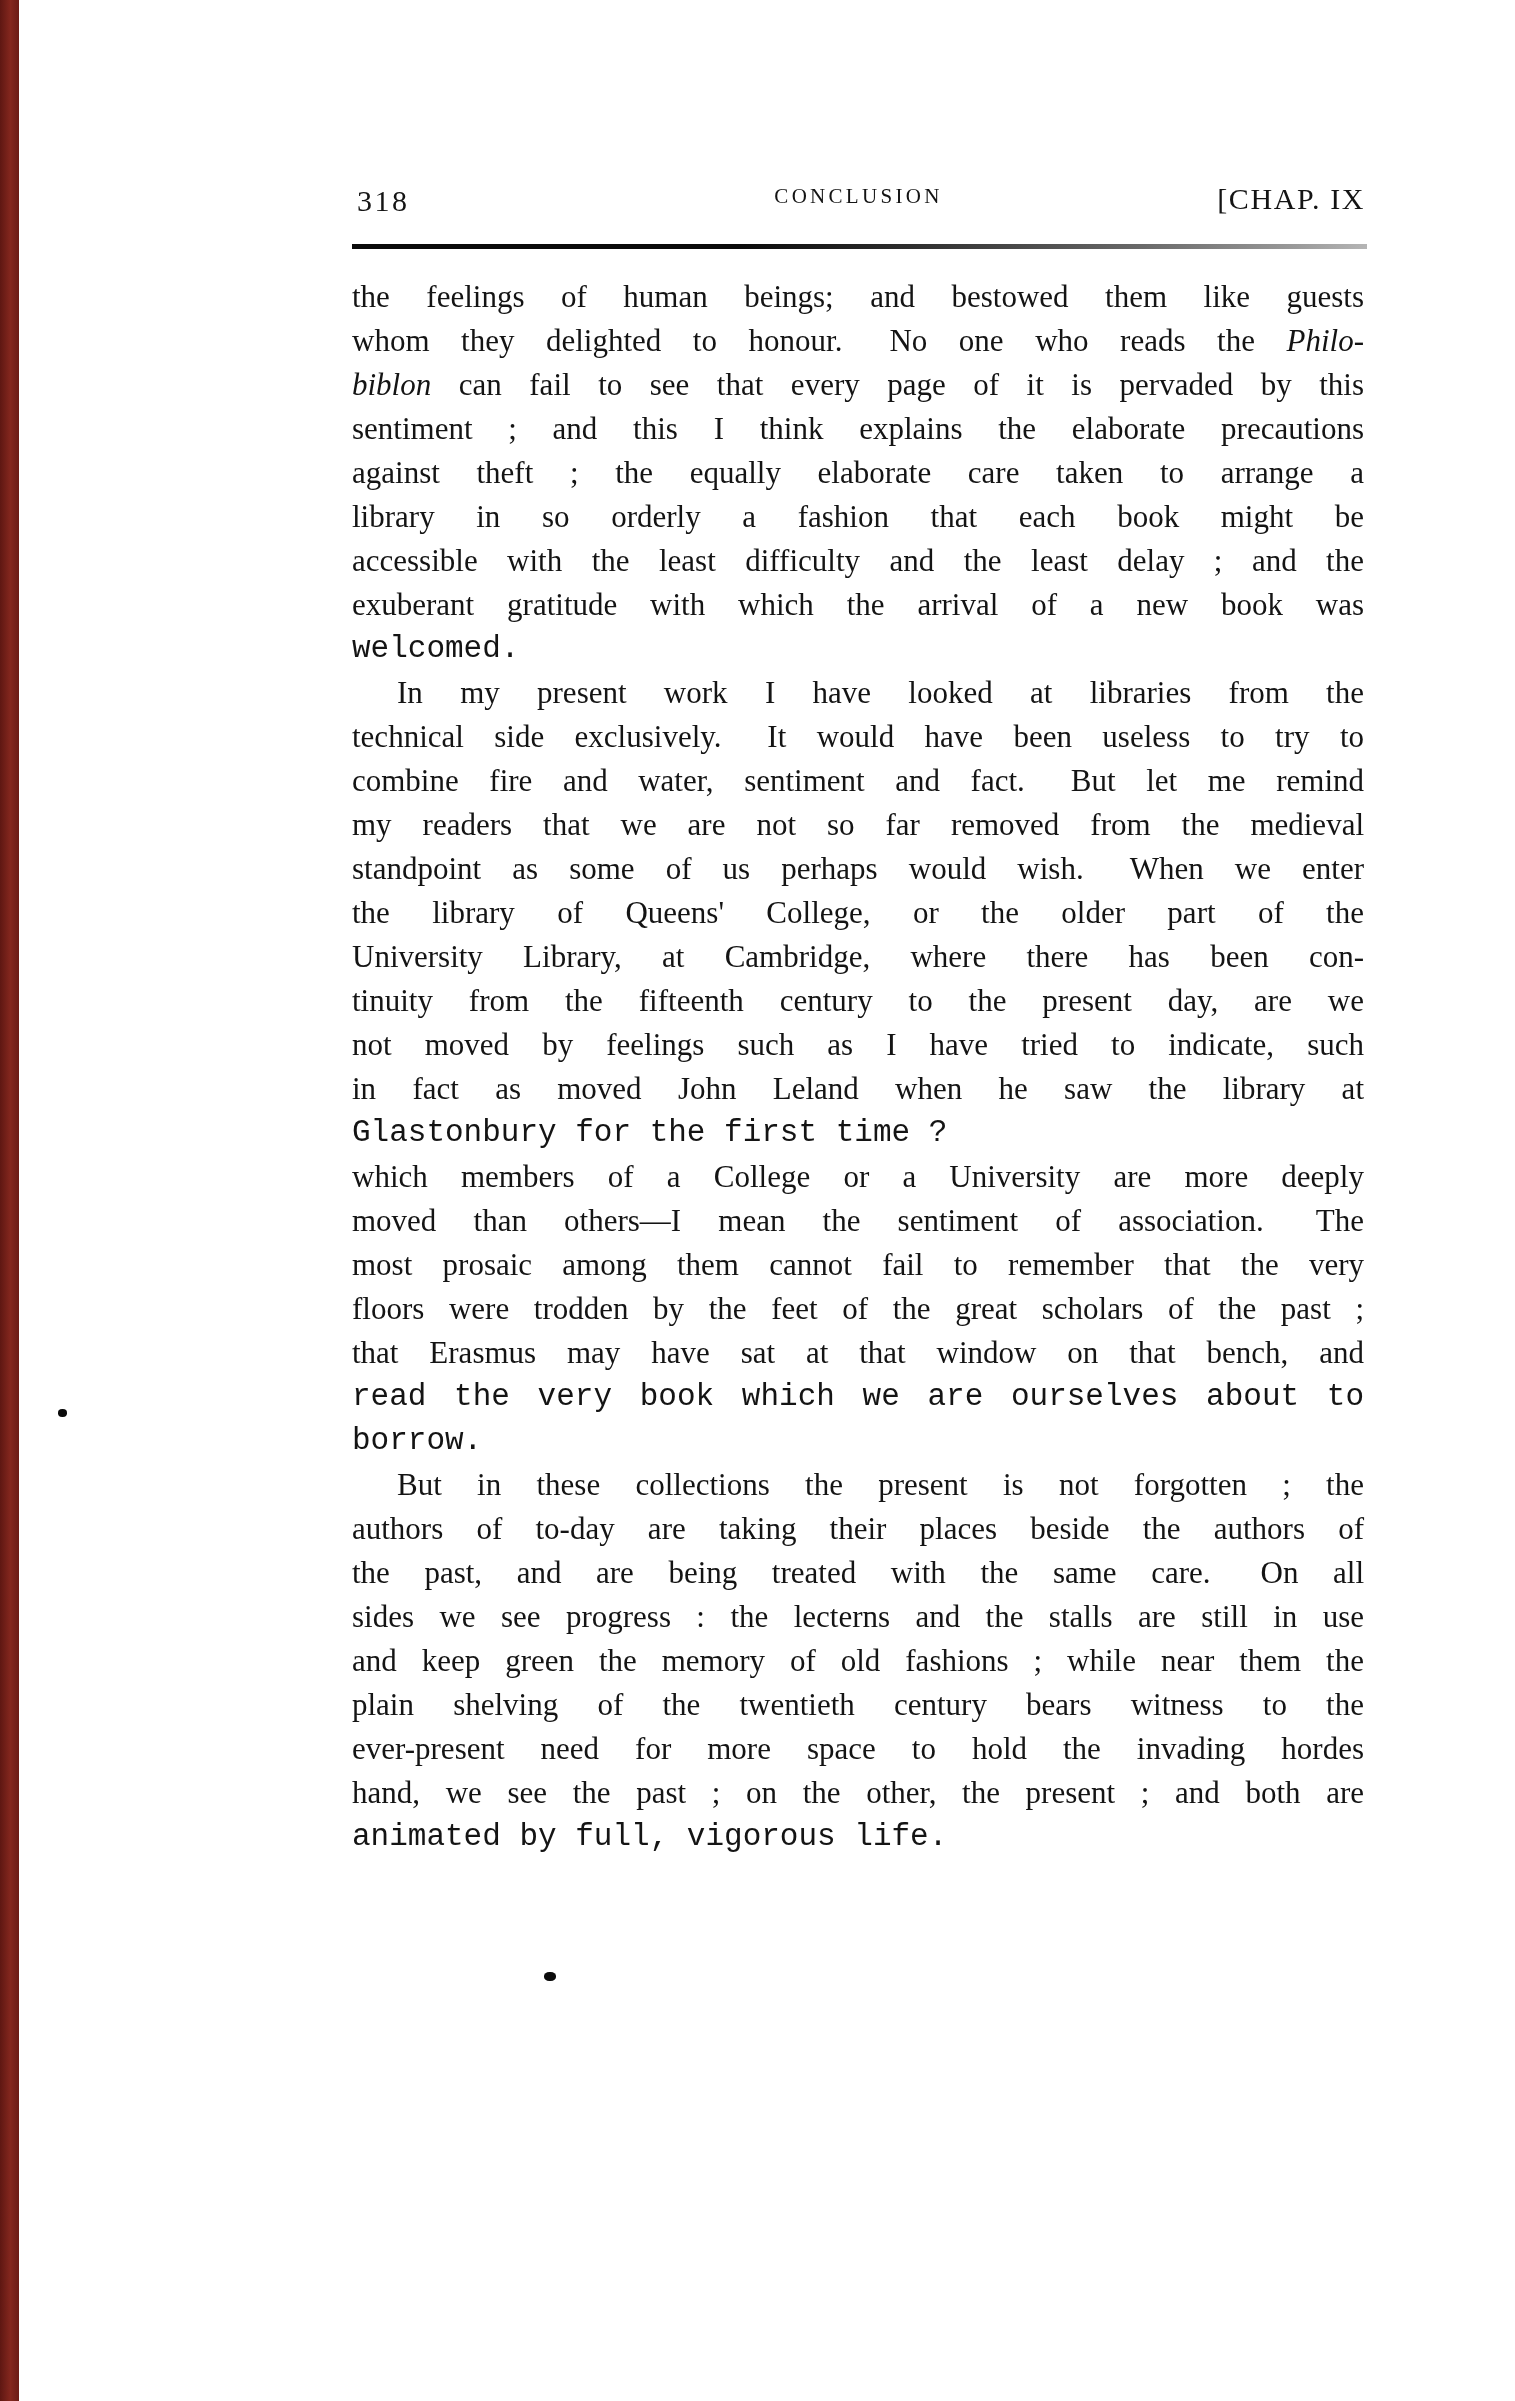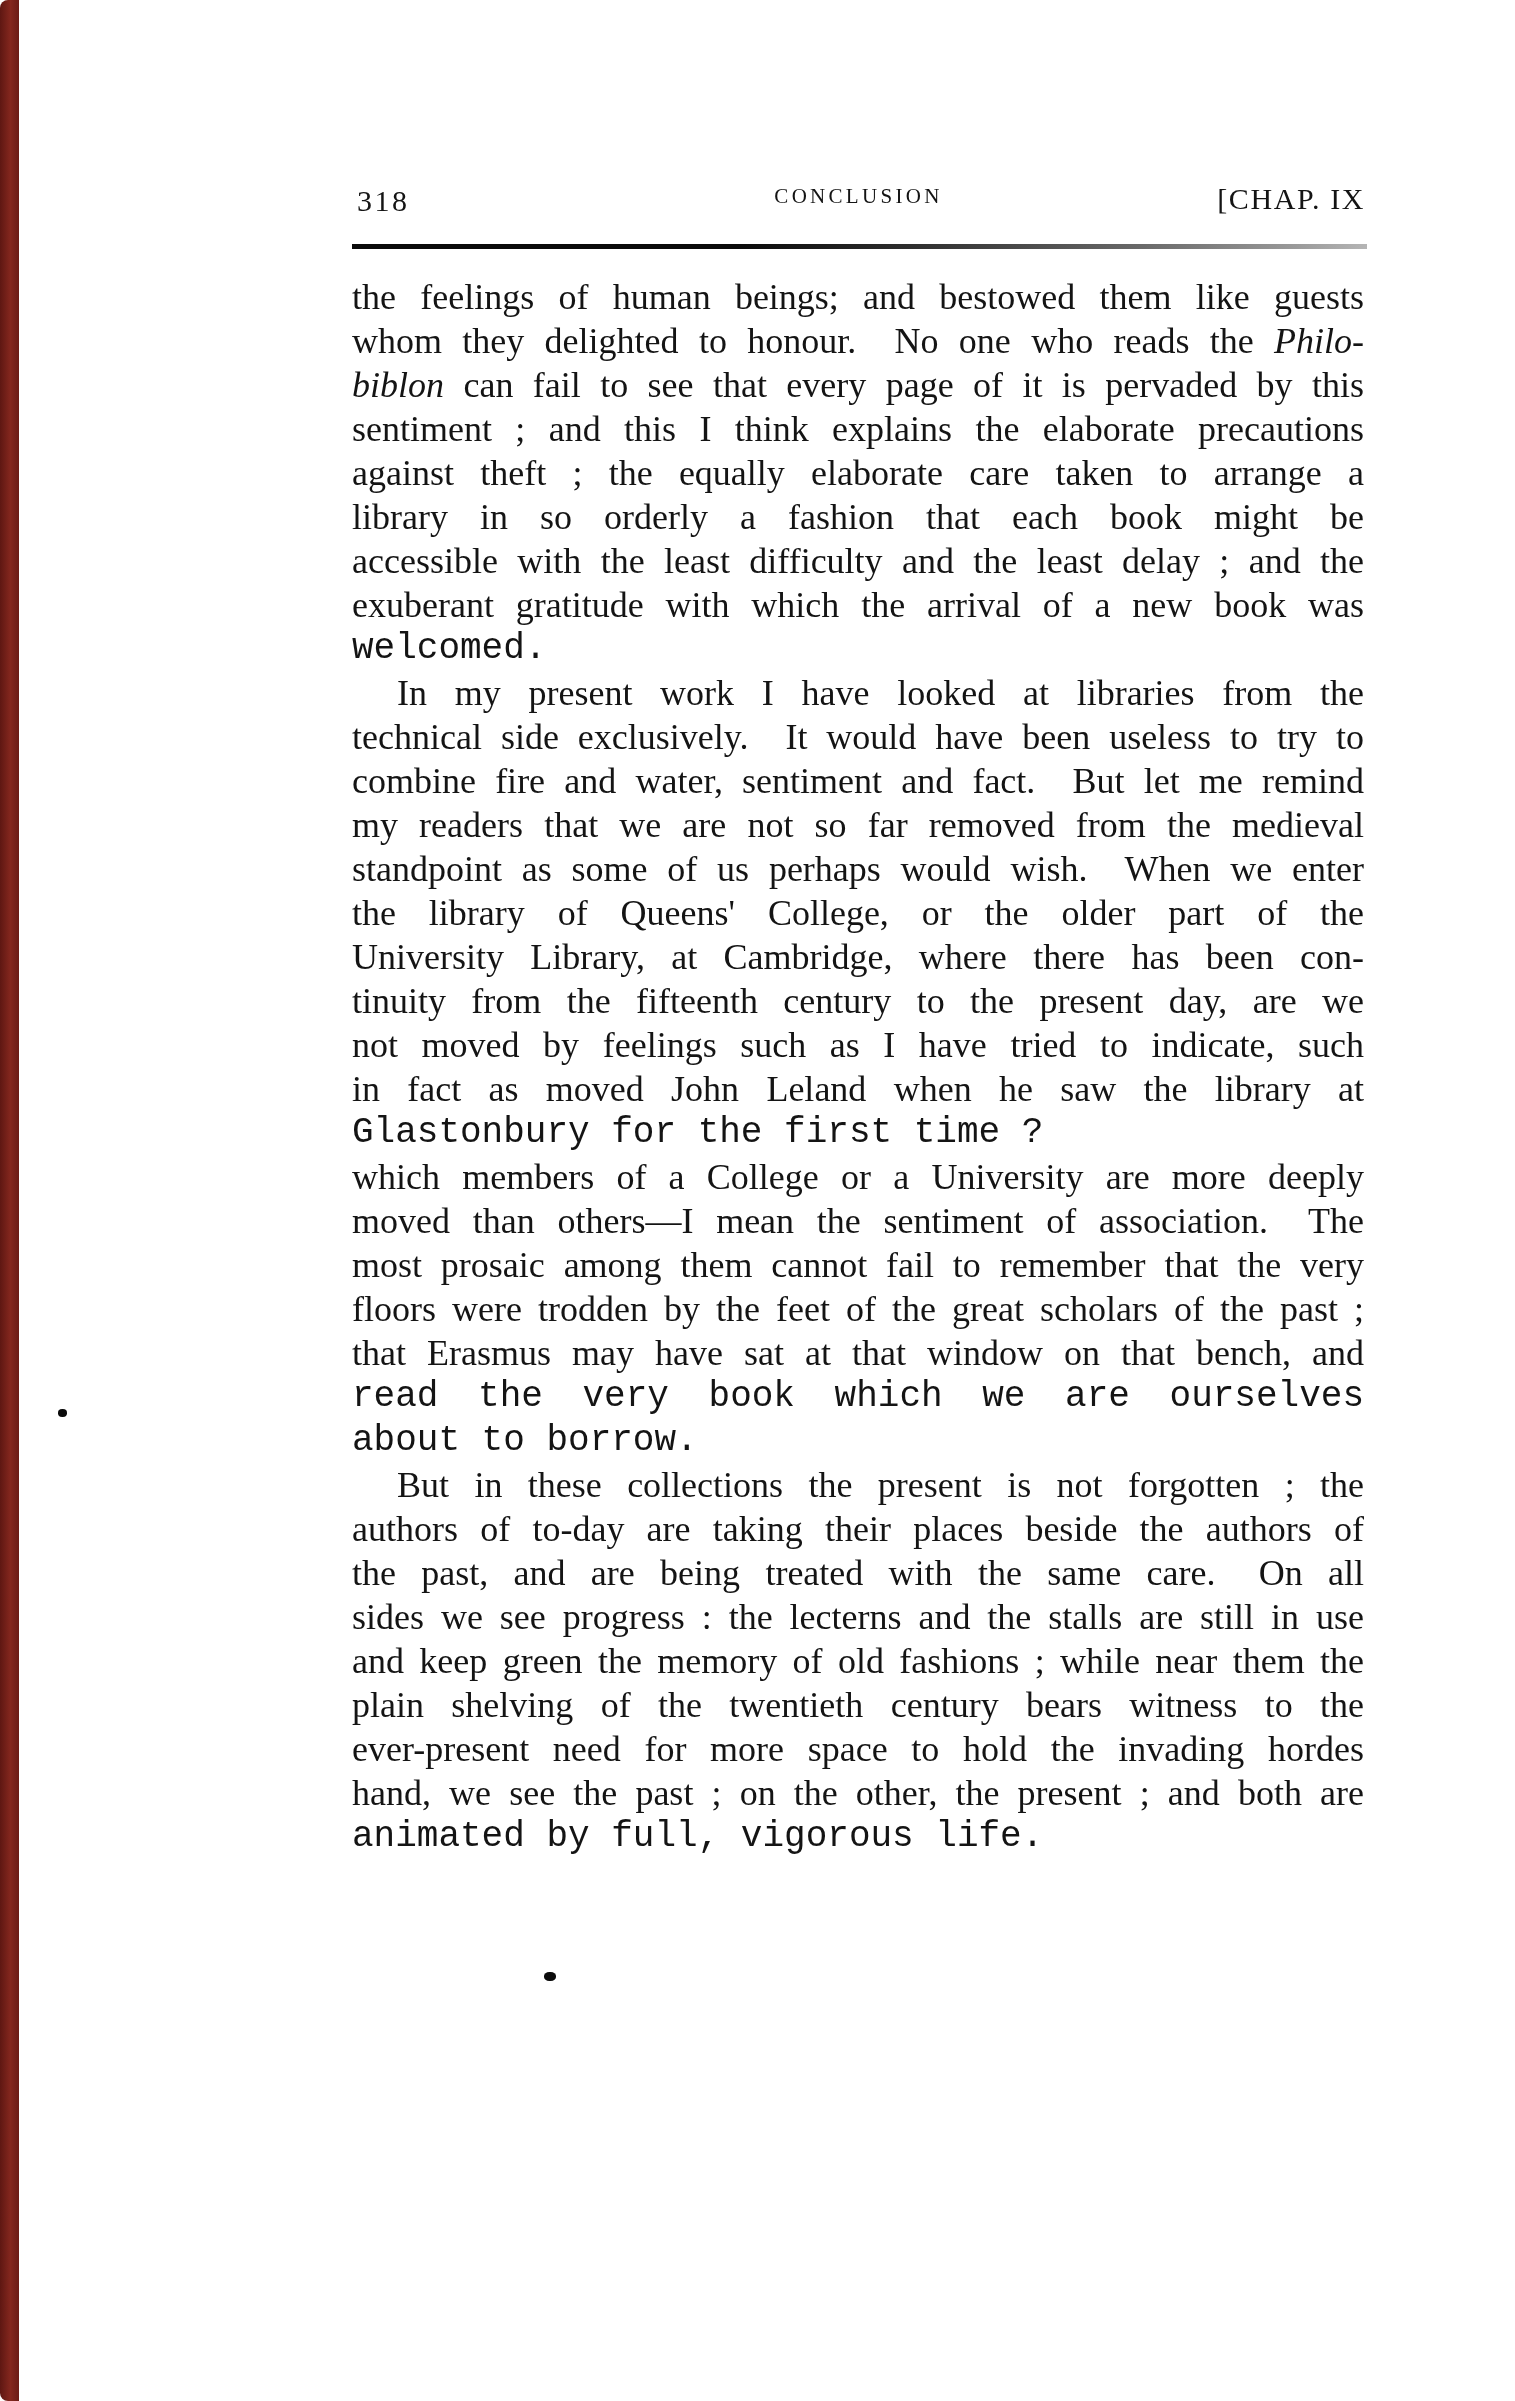--- a/index.html
+++ b/index.html
@@ -8,21 +8,20 @@
     background: #ffffff;
   }
   .page {
     position: relative;
     width: 1515px;
     height: 2401px;
     background: #ffffff;
     font-family: "Liberation Serif", serif;
     color: #141414;
     overflow: hidden;
-    border-radius: 8px;
   }
   .edge-stripe {
     position: absolute;
     left: 0;
     top: 0;
     width: 19px;
     height: 100%;
     background: linear-gradient(to right, #5e1712, #84271e 55%, #6b1c16);
   }
   .pagenum {
@@ -60,21 +59,21 @@
     background: linear-gradient(to bottom,
         transparent 0, transparent 0.8px, #000 0.8px, #000 4.1px, transparent 4.1px),
       linear-gradient(to right, #0a0a0a 0%, #0a0a0a 38%, #2e2e2e 55%, #6a6a6a 78%, #9a9a9a 93%, #b5b5b5 100%);
     background-blend-mode: lighten;
   }
   .body-text {
     position: absolute;
     left: 352px;
     top: 275px;
     width: 1012px;
-    font-size: 36px;
+    font-size: 31px;
     line-height: 44px;
   }
   .line {
     text-align: justify;
     text-align-last: justify;
     white-space: normal;
   }
   .line.last {
     text-align-last: start;
     font-family: Liberation Mono, monospace;

